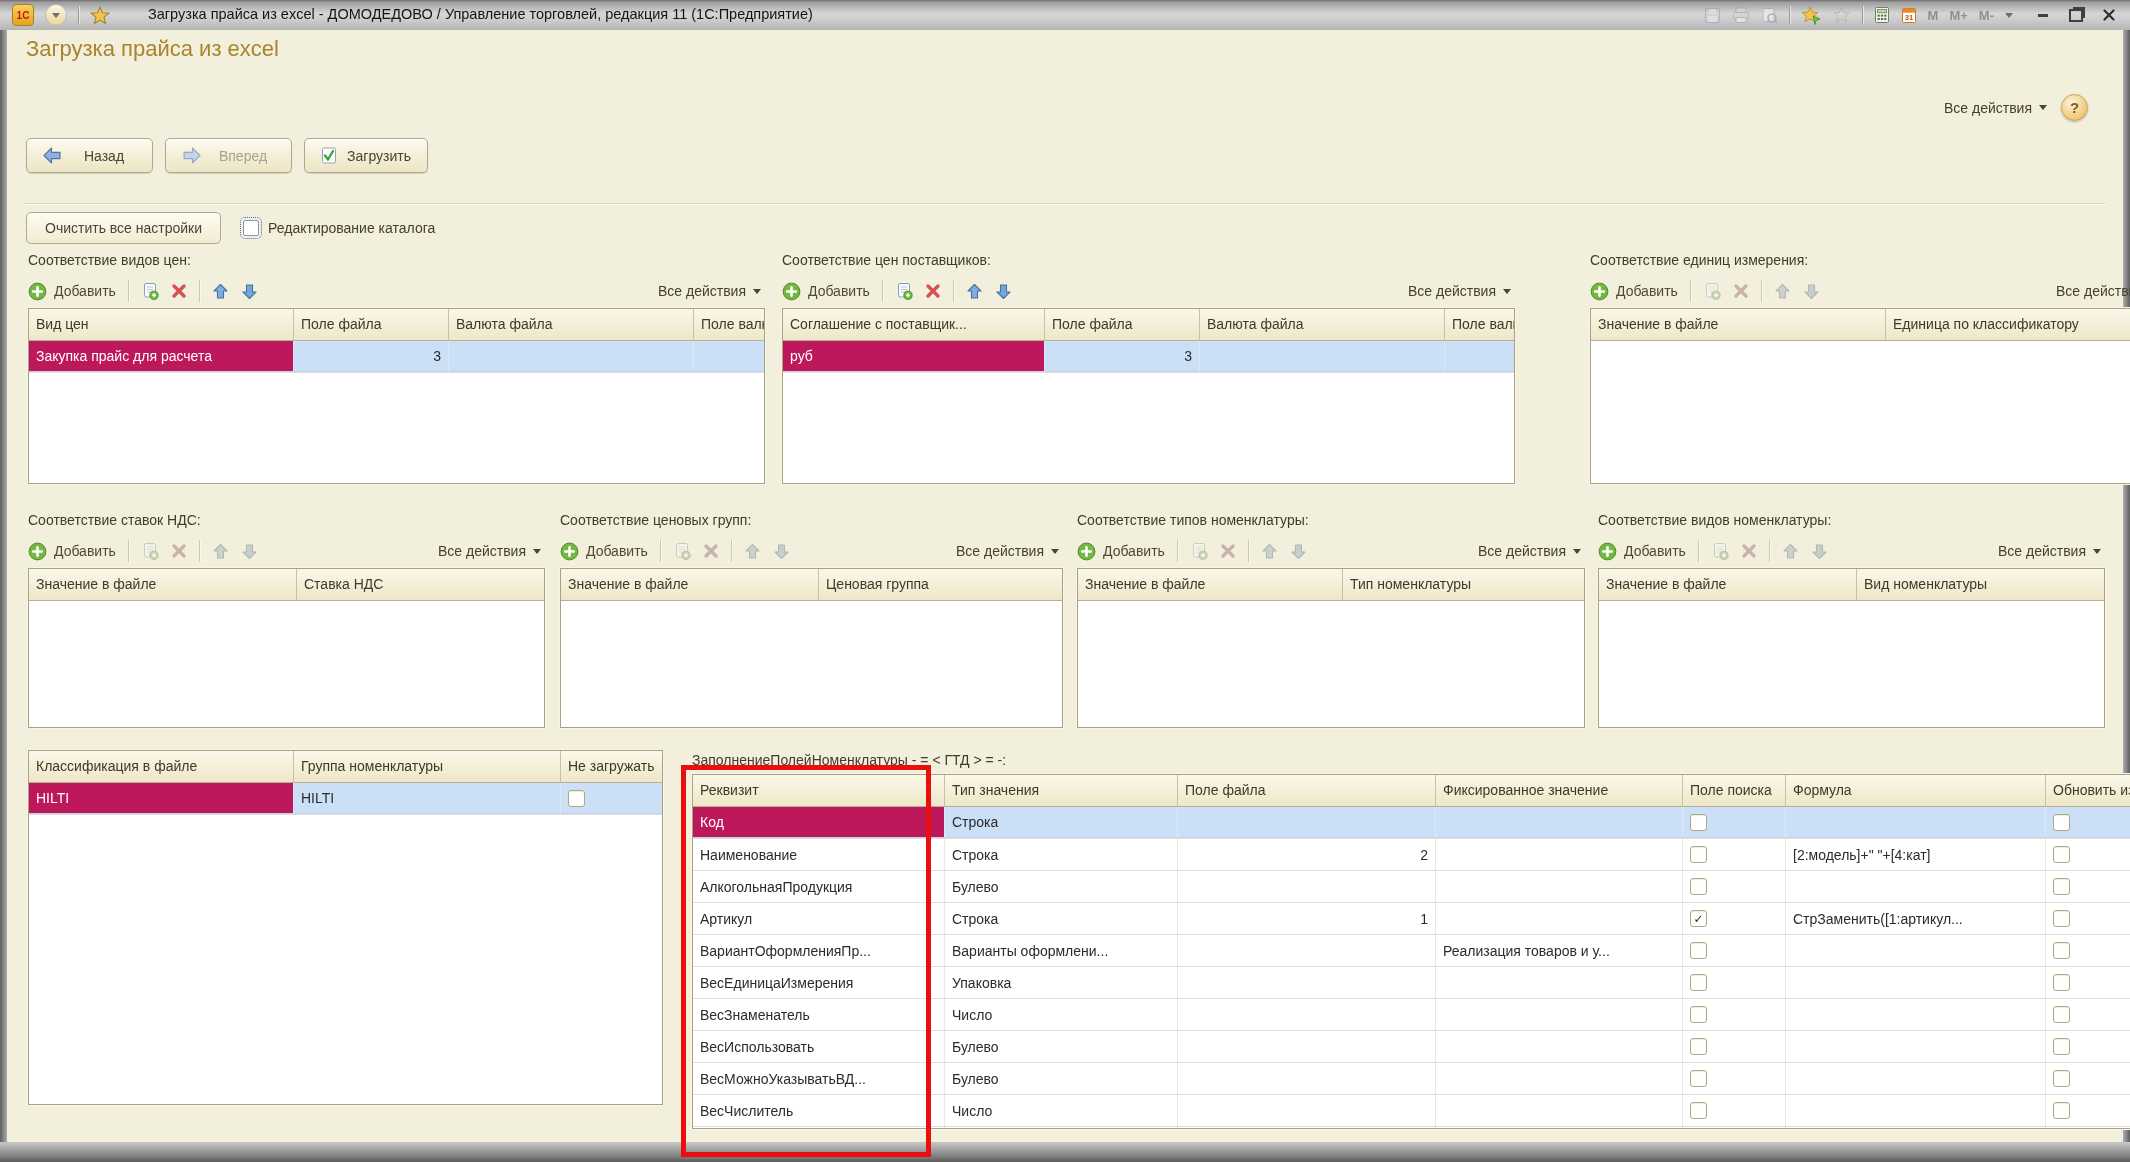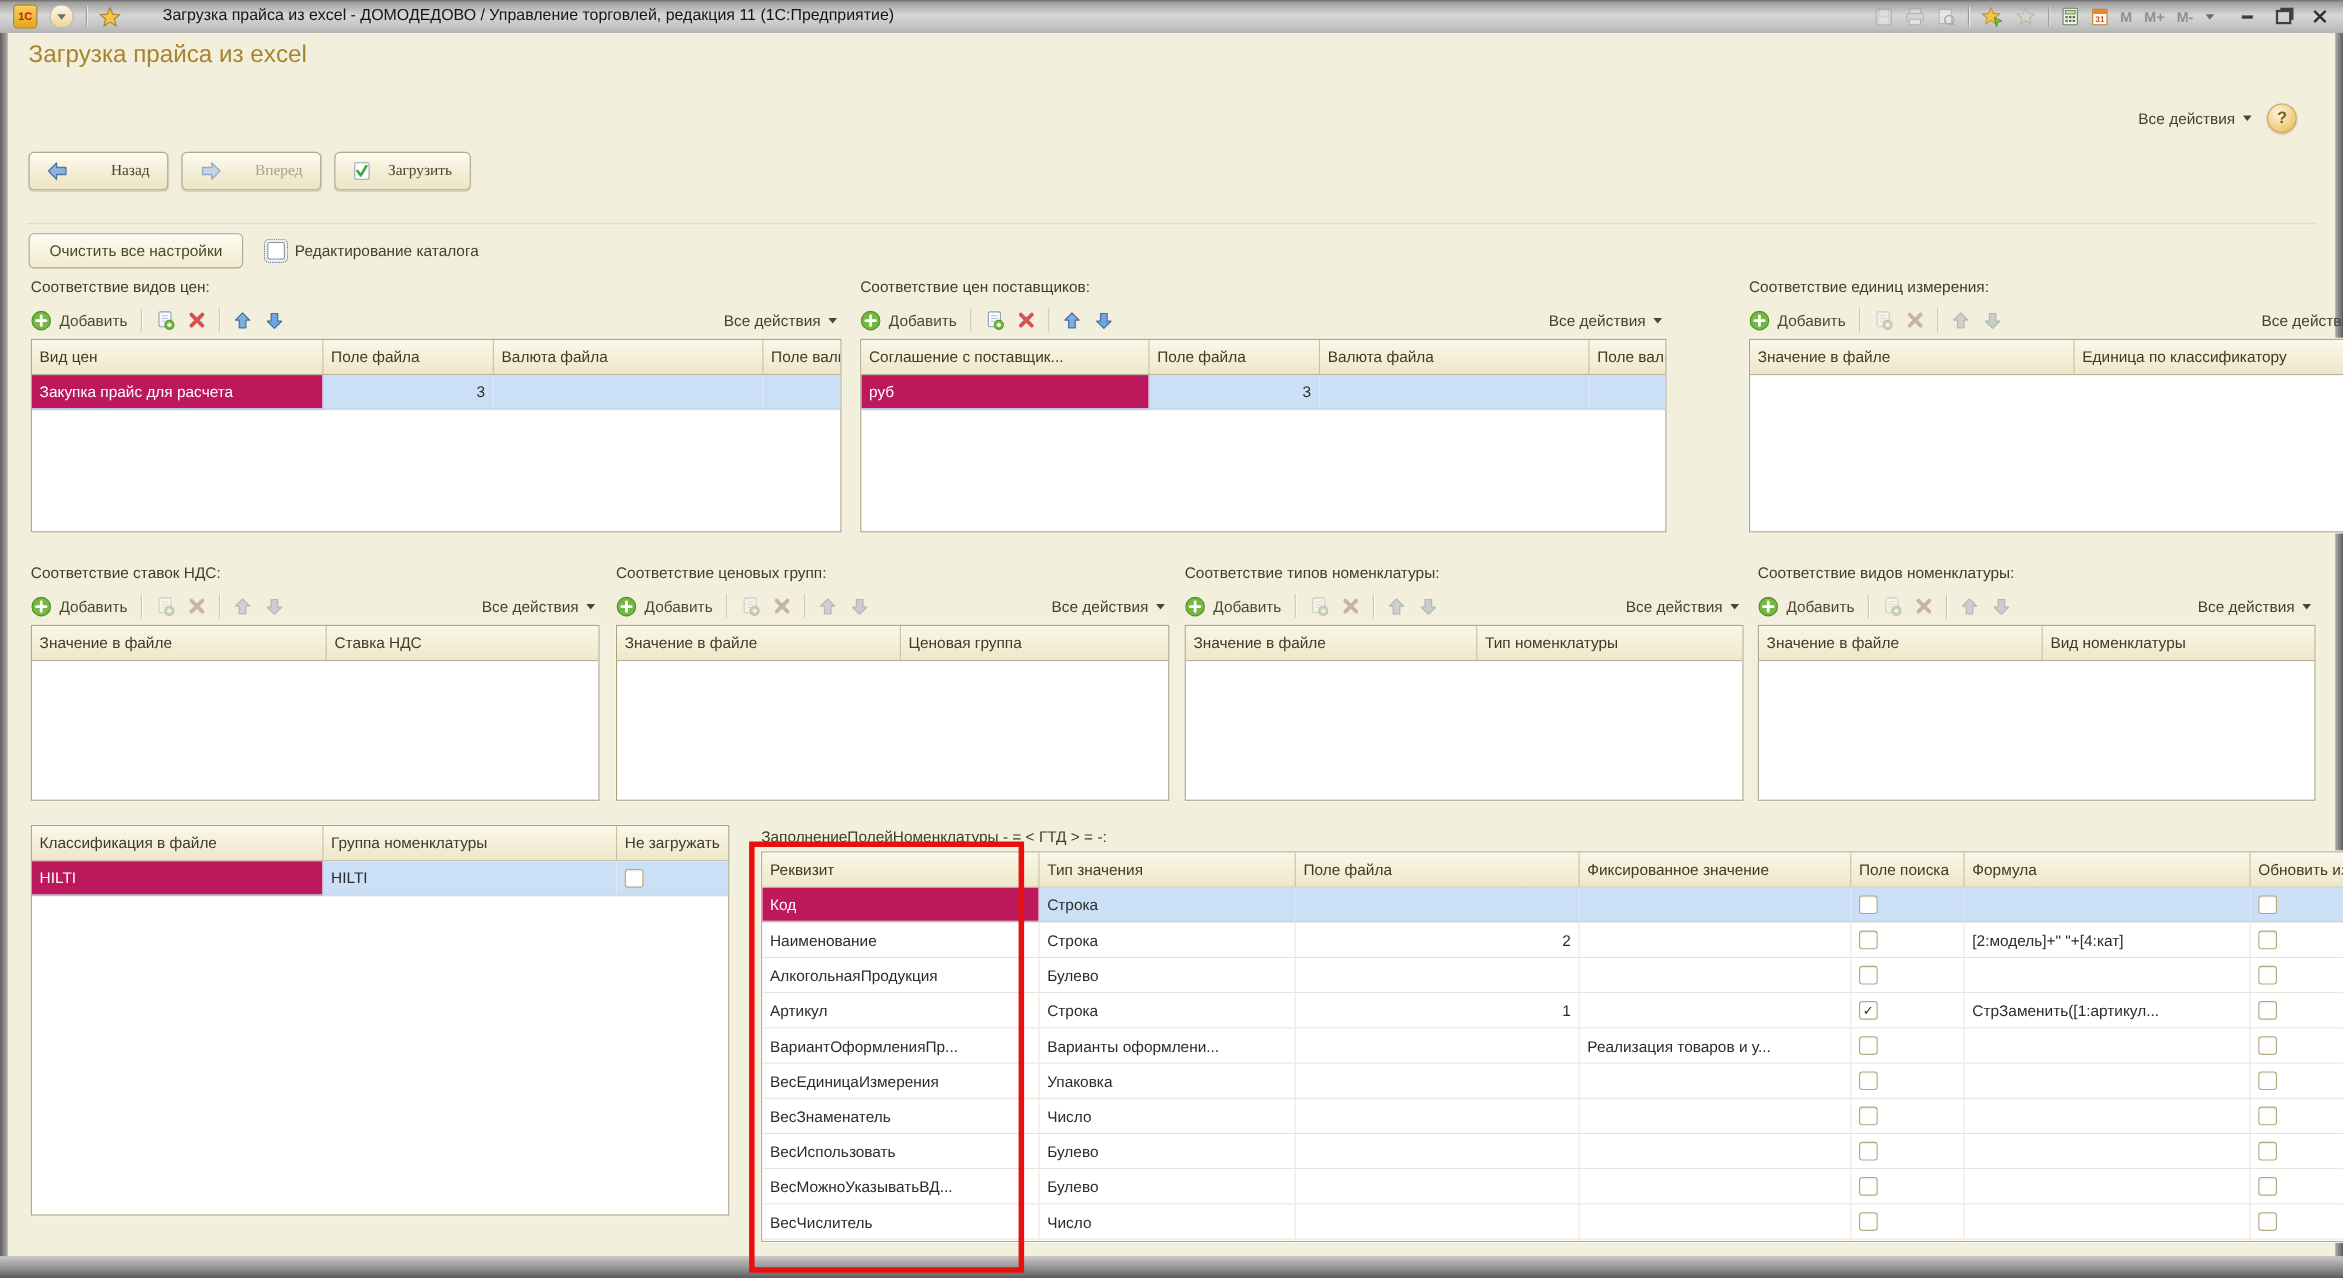--- a/index.html
+++ b/index.html
@@ -35,21 +35,21 @@
   .caret{display:inline-block;width:0;height:0;border-left:4px solid transparent;border-right:4px solid transparent;
          border-top:5px solid #4A4534;margin-left:7px;}
   .help-btn{width:25px;height:25px;border-radius:50%;background:radial-gradient(circle at 38% 32%,#FCF3DE,#F1CB80 65%,#E0AE52);
     border:1px solid #C9A44F;color:#7A611E;font-weight:bold;font-size:15px;display:flex;align-items:center;justify-content:center;
     box-shadow:0 1px 2px rgba(0,0,0,.25);}
   .nav-row{position:absolute;left:26px;top:138px;display:flex;gap:12px;}
   .btn{height:33px;display:flex;align-items:center;gap:10px;padding:0 16px;border-radius:5px;
     background:linear-gradient(#FEFCF2,#F3EDD4 55%,#EDE5C6);border:1px solid #AFA88A;
     box-shadow:inset 0 1px 0 #fff,0 1px 1px rgba(0,0,0,.12);color:#4B4430;font-size:14px;}
   .btn.disabled{color:#A8A289;}
-  .btn .blabel{min-width:64px;text-align:right;font-family:Liberation Serif, serif;}
+  .btn .blabel{min-width:64px;text-align:center;}
   .hsep{position:absolute;left:24px;top:203px;width:2082px;height:1px;background:#DCD6BE;box-shadow:0 1px 0 #FBF9EE;}
   .clear-row{position:absolute;left:26px;top:212px;display:flex;align-items:center;gap:22px;}
   .btn2{height:30px;display:flex;align-items:center;padding:0 18px;border-radius:5px;
     background:linear-gradient(#FEFCF2,#F1EBD0);border:1px solid #AFA88A;box-shadow:inset 0 1px 0 #fff;color:#4B4430;}
   .ckwrap{display:flex;align-items:center;gap:9px;color:#45402C;}
   .ckbox{width:14px;height:14px;background:#fff;border:1px solid #8A94AE;border-radius:2px;outline:1px dotted #4A6AC0;outline-offset:2px;}
   
   #panels{position:absolute;inset:0;}
   .panel{position:absolute;}
   .ptitle{height:20px;line-height:20px;color:#403C2A;margin-bottom:4px;white-space:nowrap;}

